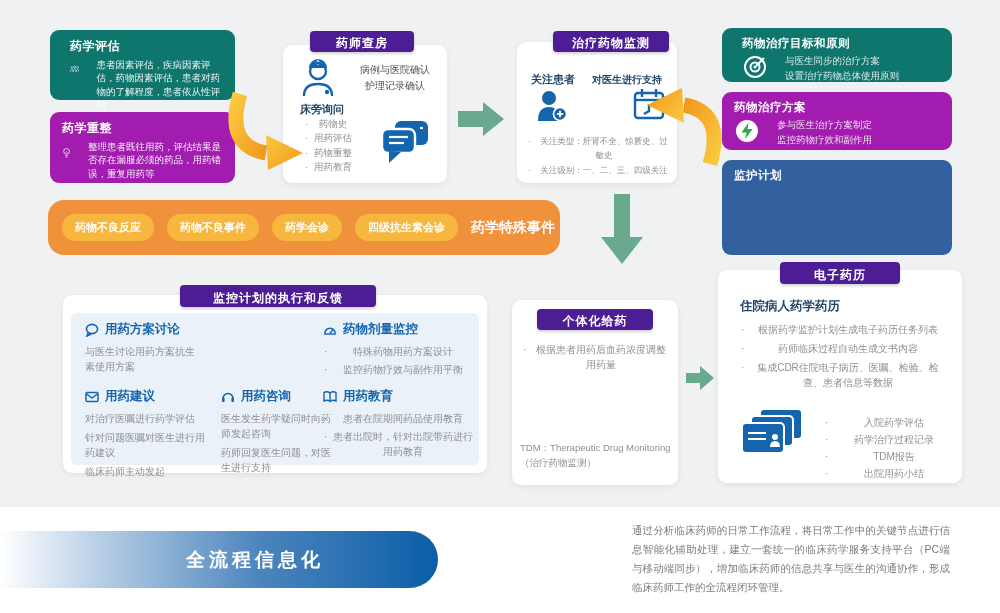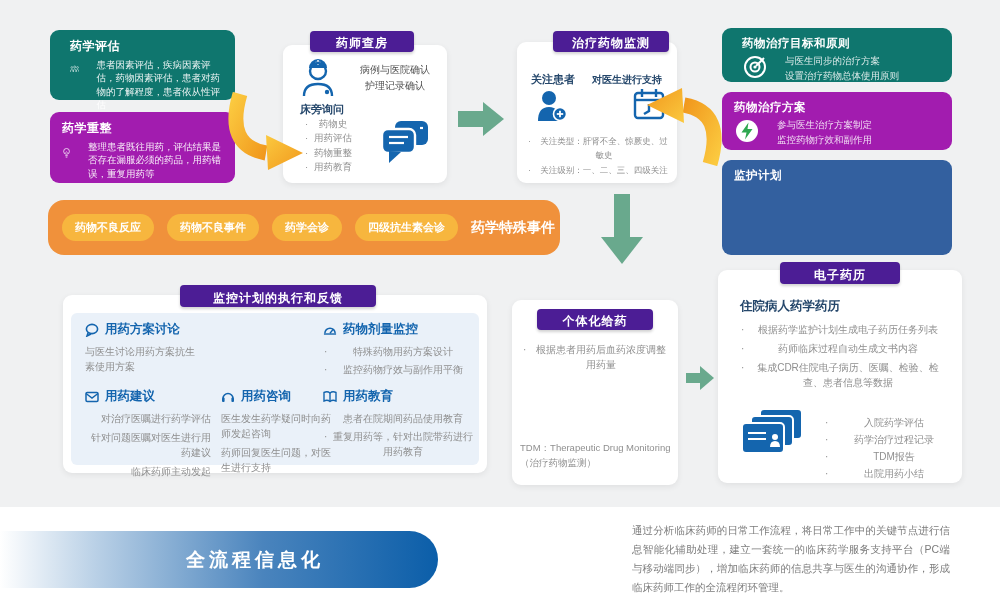--- a/index.html
+++ b/index.html
@@ -223,21 +223,21 @@
       <div class="sec-h">
         <svg width="14" height="14" viewBox="0 0 14 14">
           <ellipse cx="7" cy="6" rx="5.6" ry="4.6" fill="none" stroke="#1465ae" stroke-width="1.6"></ellipse>
           <path d="M3.2,9.5 L2,13 L6,11" fill="none" stroke="#1465ae" stroke-width="1.6"></path>
         </svg>
         <span>用药方案讨论</span>
       </div>
       <p>与医生讨论用药方案抗生素使用方案</p>
     </div>
 
-    <div class="sec" style="left:22px;top:93px;width:126px;text-align:right;">
+    <div class="sec" style="left:22px;top:93px;width:126px;">
       <div class="sec-h">
         <svg width="14" height="14" viewBox="0 0 14 14">
           <rect x="1" y="2.5" width="12" height="9" rx="1.2" fill="none" stroke="#1465ae" stroke-width="1.5"></rect>
           <polyline points="1,3.5 7,8 13,3.5" fill="none" stroke="#1465ae" stroke-width="1.5"></polyline>
         </svg>
         <span>用药建议</span>
       </div>
       <p>对治疗医嘱进行药学评估</p>
       <p>针对问题医嘱对医生进行用药建议</p>
       <p>临床药师主动发起</p>
@@ -274,21 +274,21 @@
     <div class="sec" style="left:260px;top:93px;width:150px;">
       <div class="sec-h">
         <svg width="14" height="14" viewBox="0 0 14 14">
           <path d="M7,3 C5.5,1.8 2.5,1.8 1,2.5 V11 C2.5,10.3 5.5,10.3 7,11.5 C8.5,10.3 11.5,10.3 13,11 V2.5 C11.5,1.8 8.5,1.8 7,3 Z" fill="none" stroke="#1465ae" stroke-width="1.4"></path>
           <line x1="7" y1="3" x2="7" y2="11.5" stroke="#1465ae" stroke-width="1.4"></line>
         </svg>
         <span>用药教育</span>
       </div>
       <ul class="blt">
         <li>患者在院期间药品使用教育</li>
-        <li>重复用药等，针对出院带药进行用药教育</li>
+        <li>患者出院时，针对出院带药进行用药教育</li>
       </ul>
     </div>
   </div>
 
   <div class="card" style="left:512px;top:300px;width:166px;height:185px;">
     <div class="hpill" style="left:25px;top:9px;width:116px;">
       <span>个体化给药</span>
     </div>
     <ul class="blt" style="position:absolute;left:10px;top:42px;width:148px;">
       <li style="font-size:10px;">根据患者用药后血药浓度调整用药量</li>

